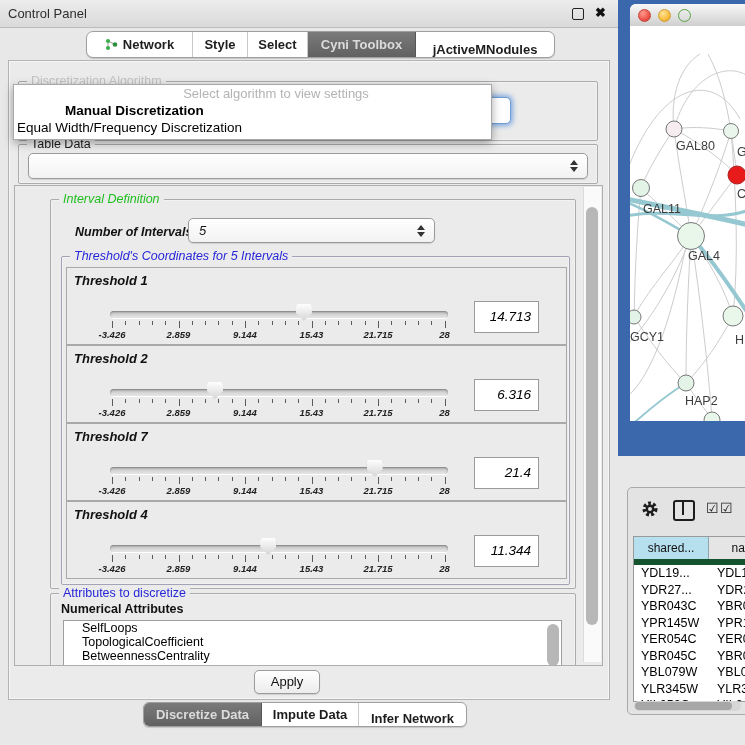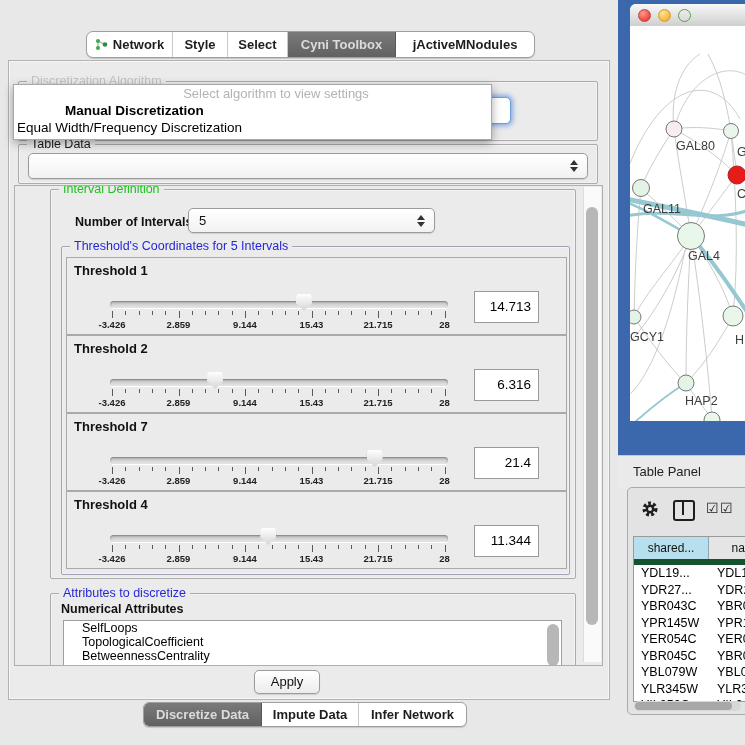--- a/index.html
+++ b/index.html
@@ -9,21 +9,21 @@
 
   
   .cp-titlebar{left:0;top:0;width:618px;height:27px;background:linear-gradient(#ededed,#d9d9d9);border-bottom:1px solid #bcbcbc;}
   .cp-title{position:absolute;left:8px;top:6px;font-size:13px;color:#2e2e2e;}
   .float-ic{position:absolute;right:34px;top:8px;width:10px;height:10px;border:1.6px solid #222;border-radius:2px;}
   .close-ic{position:absolute;right:12px;top:5px;font-size:13px;font-weight:bold;color:#111;}
 
   
   .seg{display:flex;background:#fff;border:1px solid #9f9f9f;border-radius:7px;overflow:hidden;box-shadow:0 1px 1px rgba(0,0,0,.15);}
   .seg-item{display:flex;align-items:center;justify-content:center;font-size:13px;font-weight:bold;color:#1d1d1d;border-right:1px solid #c9c9c9;box-sizing:border-box;cursor:default;gap:5px;}
-  .seg-item:last-child{border-right:none;}
+  .seg-item:last-child{border-right:none;align-items:flex-end;}
   .seg-item.sel{background:linear-gradient(#7a7a7a,#616161);color:#dcdcdc;border-right:1px solid #565656;}
 
   
   .main-panel{left:8px;top:60px;width:600px;height:638px;background:#ebebeb;border:1px solid #b3b3b3;box-shadow:inset 0 0 0 1px #f6f6f6;}
   .groupbox{position:absolute;border:1px solid #ababab;border-radius:2px;box-shadow:inset 0 0 0 1px #f2f2f2;}
   .group-label{position:absolute;top:-8px;left:8px;background:#ebebeb;padding:0 4px;font-size:12.5px;color:#1c1c1c;white-space:nowrap;}
   .group-label.green{color:#1fbf1f;}
   .group-label.blue{color:#2626d8;}
   .group-label.faint{color:#c3c1c1;}
 
@@ -83,23 +83,28 @@
   .tp-c1{width:75px;padding-left:7px;box-sizing:border-box;overflow:hidden;flex:none;}
   .tp-c2{padding-left:8px;overflow:hidden;flex:1;}
   .tp-hscroll{position:absolute;left:6px;top:213px;width:107px;height:10px;background:#d7d7d7;border-radius:5px;}
   .tp-hthumb{position:absolute;left:1px;top:1px;width:97px;height:8px;background:#a7a7a7;border-radius:4px;}
 </style>
 </head>
 <body>
 
 <div id="root">
 
+  <div class="abs cp-titlebar">
+    <span class="cp-title">Control Panel</span>
+    <span class="float-ic"></span>
+    <span class="close-ic">✖</span>
+  </div>
 
   <div id="top-tabs" class="abs seg" style="left:86px;top:31px;height:25px;">
-      <div class="seg-item" style="width: 86px;">
+      <div class="seg-item" style="width: 106px;">
         <svg width="13" height="13" viewBox="0 0 13 13">
           <line x1="3" y1="3" x2="3" y2="10" stroke="#999"></line>
           <line x1="3" y1="3" x2="10" y2="6.5" stroke="#999"></line>
           <circle cx="3" cy="3" r="2.1" fill="#3fae4e"></circle>
           <circle cx="3" cy="10" r="2.1" fill="#3fae4e"></circle>
           <circle cx="10" cy="6.5" r="2.3" fill="#2f8e3e"></circle>
         </svg>
         <span>Network</span>
       </div>
       <div class="seg-item" style="width: 55px;">
@@ -136,21 +141,21 @@
       <div class="combo" style="left:9px;top:8px;width:558px;height:24px;">
         <span class="stepper">
             <span class="up"></span>
             <span class="dn"></span>
           </span>
       </div>
     </div>
 
     <div class="viewport" style="position:absolute;left:5px;top:124px;">
 
-      <div class="groupbox" style="left:35px;top:3px;width:524px;height:388px;">
+      <div class="groupbox" style="left:35px;top:13px;width:524px;height:388px;font-style:italic;">
         <span class="group-label green">Interval Definition</span>
 
         <span class="bold-label" style="left:24px;top:25px;">Number of Intervals</span>
         <div class="combo" style="left:137px;top:18px;width:245px;height:23px;">
           <span class="combo-text">5</span>
           <span class="stepper">
               <span class="up"></span>
               <span class="dn"></span>
             </span>
         </div>
@@ -387,23 +392,20 @@
           <text x="0" y="315" font-size="12.5" fill="#3c3c3c" font-family="&quot;Liberation Sans&quot;, sans-serif">GCY1</text>
           <circle cx="103" cy="290" r="10" fill="#e9f7eb" stroke="#777" stroke-width="1"></circle>
           <text x="105" y="318" font-size="12.5" fill="#3c3c3c" font-family="&quot;Liberation Sans&quot;, sans-serif">H</text>
           <circle cx="56" cy="357" r="8" fill="#e3f3e6" stroke="#777" stroke-width="1"></circle>
           <text x="55" y="379" font-size="12.5" fill="#3c3c3c" font-family="&quot;Liberation Sans&quot;, sans-serif">HAP2</text>
           <circle cx="82" cy="394" r="8" fill="#e9f7eb" stroke="#777" stroke-width="1"></circle>
         </svg>
     </div>
   </div>
 
-  <div class="abs tp-title-strip">
-    <span class="tp-title">Table Panel</span>
-  </div>
 
   <div class="abs tp-box">
     <div class="tp-toolbar">
       <svg width="18" height="18" style="position:absolute;left:13px;top:2px;" viewBox="0 0 18 18">
         <circle cx="9" cy="9" r="5.5" fill="none" stroke="#1d1d1d" stroke-width="4" stroke-dasharray="2.6 2.1"></circle>
         <circle cx="9" cy="9" r="4.4" fill="#1d1d1d"></circle>
         <circle cx="9" cy="9" r="2" fill="#e3e3e3"></circle>
       </svg>
       <span class="split-icon"></span>
       <span class="cb-icon" style="left:78px;">☑</span>

